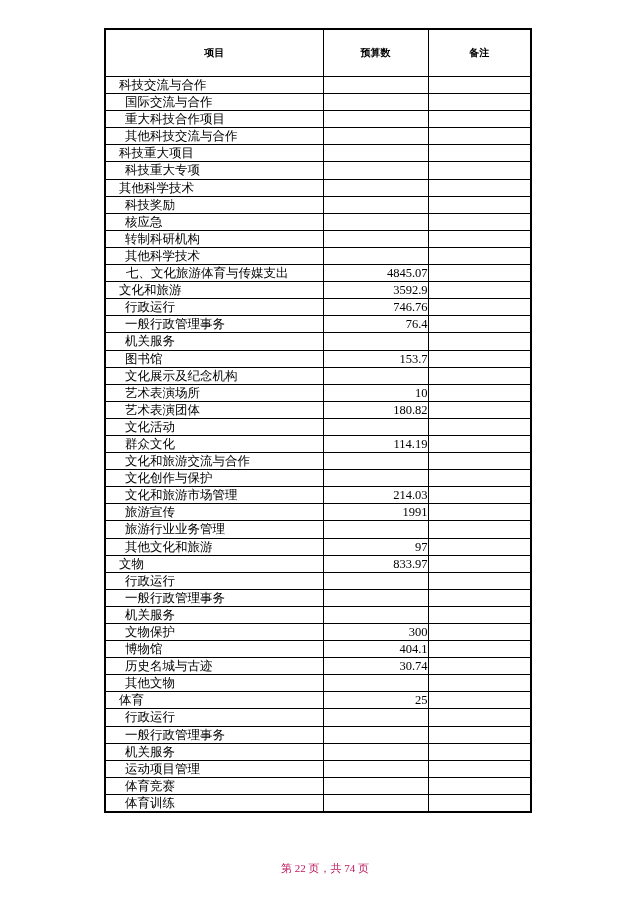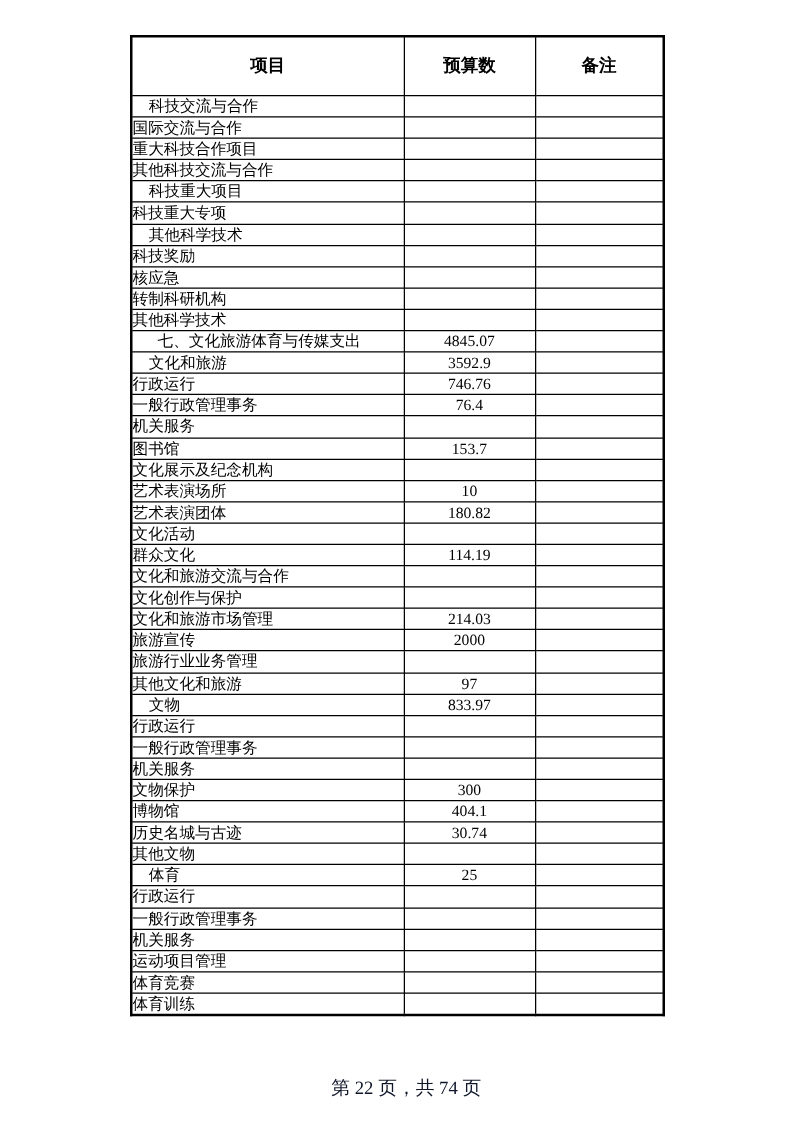--- a/index.html
+++ b/index.html
@@ -28,50 +28,50 @@
     border-collapse: collapse;
     table-layout: fixed;
     border: 2px solid #000000;
   }
   col.c-item   { width: 218px; }
   col.c-budget { width: 105px; }
   col.c-note   { width: 103px; }
   th {
     border: 1px solid #000000;
     height: 46px;
-    font-size: 14px;
+    font-size: 10px;
     font-weight: bold;
     text-align: center;
     vertical-align: middle;
     padding: 0;
   }
   td {
     border: 1px solid #000000;
     height: 16.1px;
     font-size: 12.5px;
     line-height: 16.1px;
     padding: 0;
     vertical-align: middle;
     white-space: nowrap;
     overflow: hidden;
   }
   td.item { text-align: left; }
   td.item.indent-0 { padding-left: 20px; margin-top: 20px; }
   td.item.indent-1 { padding-left: 13px; margin-left: 32px; }
-  td.item.indent-2 { }
-  td.value { text-align: center; }
+  td.item.indent-2 { padding-left: 19px; }
+  td.value { text-align: right; }
   td.note  { text-align: center; }
   .footer {
     position: absolute;
     left: 0;
     right: 0;
     top: 861px;
     text-align: center;
-    font-size: 15px;
-    color: #0f172a;
+    font-size: 11px;
+    color: #be185d;
     padding-left: 16px;
   }
 </style>
 </head>
 <body>
 
 <div class="page">
   <table class="budget-table">
     <colgroup>
       <col class="c-item">
@@ -206,21 +206,21 @@
           <td class="value"></td>
           <td class="note"></td>
         </tr>
         <tr>
           <td class="item indent-2">文化和旅游市场管理</td>
           <td class="value">214.03</td>
           <td class="note"></td>
         </tr>
         <tr>
           <td class="item indent-2">旅游宣传</td>
-          <td class="value">2000</td>
+          <td class="value">1991</td>
           <td class="note"></td>
         </tr>
         <tr>
           <td class="item indent-2">旅游行业业务管理</td>
           <td class="value"></td>
           <td class="note"></td>
         </tr>
         <tr>
           <td class="item indent-2">其他文化和旅游</td>
           <td class="value">97</td>

